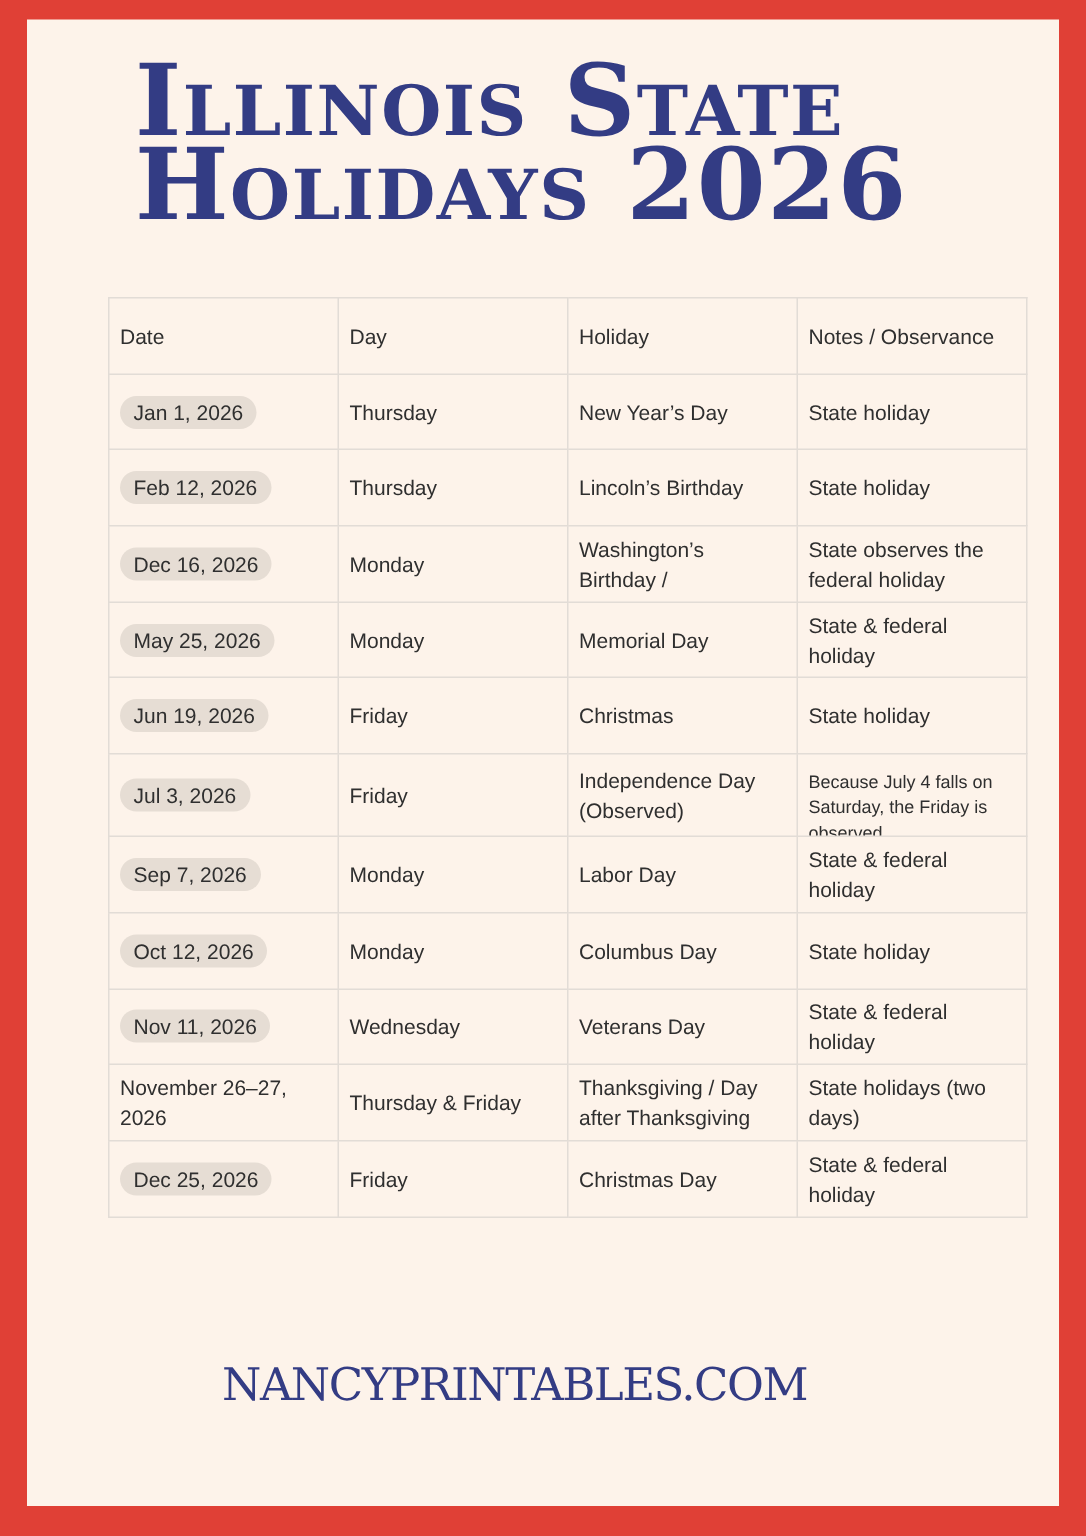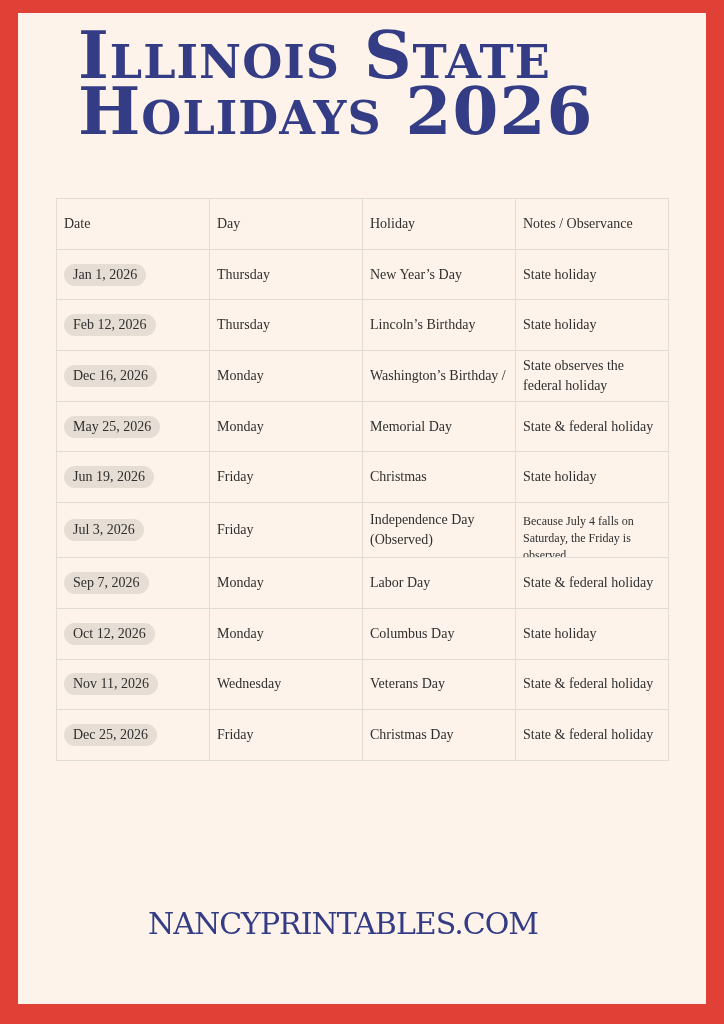--- a/index.html
+++ b/index.html
@@ -20,44 +20,44 @@
       top: 13px;
       width: 688px;
       height: 991px;
       background: #fdf3ea;
     }
     .title {
       position: absolute;
       left: 0;
       top: 14px;
       width: 100%;
-      margin: 0;
+      margin: 12px;
       font-family: "DejaVu Serif", "Liberation Serif", serif;
       font-weight: bold;
       color: #333c84;
       font-variant: small-caps;
       text-align: left;
       padding-left: 60px;
       box-sizing: border-box;
       line-height: 56px;
       letter-spacing: 1px;
     }
     .title .line {
       display: block;
       font-size: 66px;
       white-space: nowrap;
     }
     table.holidays {
       position: absolute;
-      left: 38px;
+      left: 54px;
       top: 185px;
       width: 612px;
       border-collapse: collapse;
       table-layout: fixed;
-      font-family: Liberation Serif, serif;
+      font-family: Liberation Sans, sans-serif;
       font-size: 14px;
       color: #2f2f2f;
     }
     table.holidays td, table.holidays th {
       border: 1px solid #e2dcd6;
       height: 50.7px;
       padding: 0 7px;
       vertical-align: middle;
       text-align: left;
       font-weight: normal;
@@ -173,20 +173,26 @@
         <td>Columbus Day</td>
         <td>State holiday</td>
       </tr>
       <tr>
         <td><span class="pill">Nov 11, 2026</span></td>
         <td>Wednesday</td>
         <td>Veterans Day</td>
         <td>State &amp; federal holiday</td>
       </tr>
       <tr>
+        <td>November 26–27, 2026</td>
+        <td>Thursday &amp; Friday</td>
+        <td>Thanksgiving / Day after Thanksgiving</td>
+        <td>State holidays (two days)</td>
+      </tr>
+      <tr>
         <td><span class="pill">Dec 25, 2026</span></td>
         <td>Friday</td>
         <td>Christmas Day</td>
         <td>State &amp; federal holiday</td>
       </tr>
     </tbody>
   </table>
 
   <p class="footer">NANCYPRINTABLES.COM</p>
 </div>

